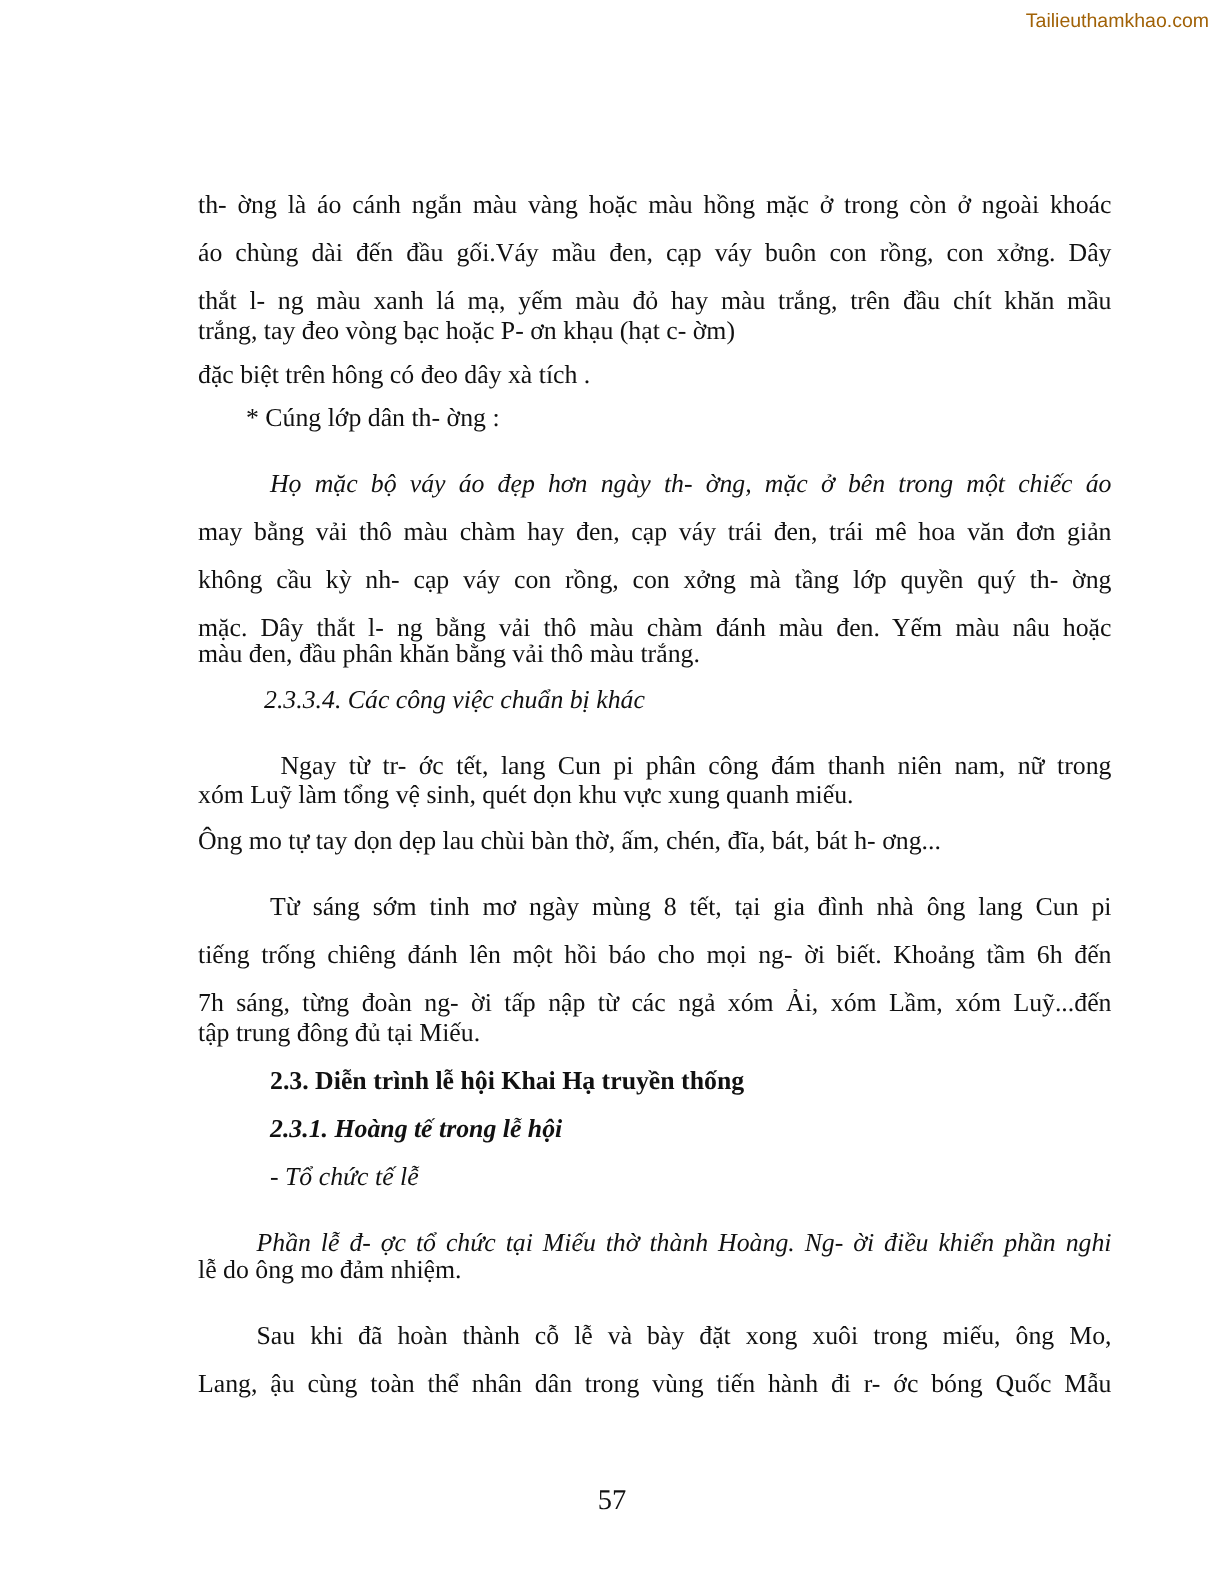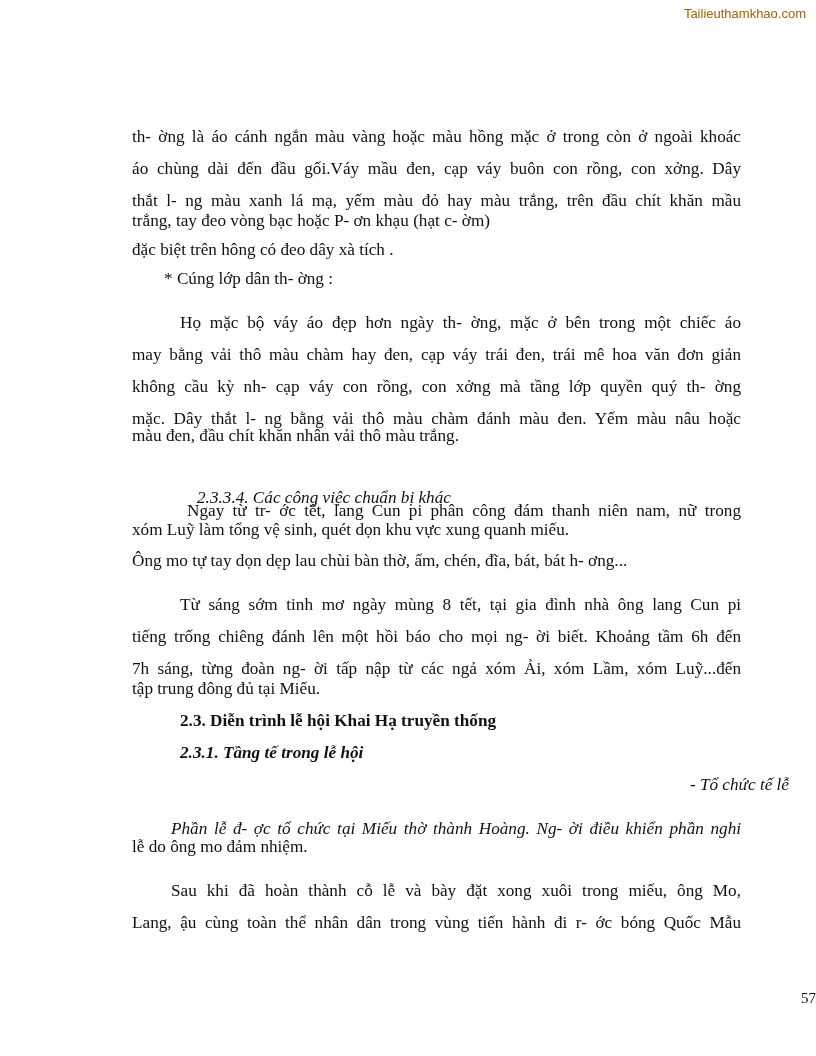--- a/index.html
+++ b/index.html
@@ -7,49 +7,49 @@
            font-family: "Liberation Serif", "DejaVu Serif", serif; color: #111; }
     .watermark { position: absolute; top: 6px; right: 10px; font-family: "Liberation Sans", "DejaVu Sans", sans-serif;
                  font-size: 13px; color: #a16207; letter-spacing: 0; }
     .line { position: absolute; left: 132px; width: 609px; font-size: 17.2px; line-height: 20px; white-space: nowrap; }
     .just { text-align: justify; text-align-last: justify; margin-top: 12px; }
     .ind1 { left: 164px; width: 577px; }
     .ind3 { left: 187px; width: 554px; }
     .ind4 { left: 180px; }
     .ital { font-style: italic; }
     .bold { font-weight: bold; }
-    .pagenum { position: absolute; top: 990px; left: 0; width: 100%; text-align: right; font-size: 15px; }
+    .pagenum { position: absolute; top: 990px; left: 0; width: 100%; text-align: center; font-size: 19px; }
   </style>
 </head>
 <body>
 
 <div class="watermark">Tailieuthamkhao.com</div>
 
 <div>
   <div class="line just" style="top:115px">th- ờng là áo cánh ngắn màu vàng hoặc màu hồng mặc ở trong còn ở ngoài khoác</div>
   <div class="line just" style="top:147px">áo chùng dài đến đầu gối.Váy mầu đen, cạp váy buôn con rồng, con xởng. Dây</div>
   <div class="line just" style="top:179px">thắt l- ng màu xanh lá mạ, yếm màu đỏ hay màu trắng, trên đầu chít khăn mầu</div>
   <div class="line" style="top:211px">trắng, tay đeo vòng bạc hoặc P- ơn khạu (hạt c- ờm)</div>
   <div class="line" style="top:240px">đặc biệt trên hông có đeo dây xà tích .</div>
   <div class="line ind1" style="top:269px">* Cúng lớp dân th- ờng :</div>
-  <div class="line just ind4" style="top:301px; width:561px;">Họ mặc bộ váy áo đẹp hơn ngày th- ờng, mặc ở bên trong một chiếc áo</div>
+  <div class="line just ind4" style="top:301px; width:561px;font-style:italic;">Họ mặc bộ váy áo đẹp hơn ngày th- ờng, mặc ở bên trong một chiếc áo</div>
   <div class="line just" style="top:333px">may bằng vải thô màu chàm hay đen, cạp váy trái đen, trái mê hoa văn đơn giản</div>
   <div class="line just" style="top:365px">không cầu kỳ nh-  cạp váy con rồng, con xởng mà tầng lớp quyền quý th- ờng</div>
   <div class="line just" style="top:397px">mặc. Dây thắt l- ng bằng vải thô màu chàm đánh màu đen. Yếm màu nâu hoặc</div>
-  <div class="line" style="top:426px">màu đen, đầu chít khăn nhân vải thô màu trắng.</div>
-  <div class="line ital" style="top:457px; left:197px;margin-top:31px;">2.3.3.4. Các công việc chuẩn bị khác</div>
+  <div class="line" style="top:426px">màu đen, đầu phân khăn bằng vải thô màu trắng.</div>
+  <div class="line ital" style="top:457px; left:176px;">2.3.3.4. Các công việc chuẩn bị khác</div>
   <div class="line just ind3" style="top:489px">Ngay từ tr- ớc tết, lang Cun pi phân công đám thanh niên nam, nữ trong</div>
   <div class="line" style="top:520px">xóm Luỹ làm tổng vệ sinh, quét dọn khu vực xung quanh miếu.</div>
   <div class="line" style="top:551px">Ông mo tự tay dọn dẹp lau chùi bàn thờ, ấm, chén, đĩa, bát, bát h- ơng...</div>
   <div class="line just ind4" style="top:583px; width:561px;">Từ sáng sớm tinh mơ ngày mùng 8 tết, tại gia đình nhà ông lang Cun pi</div>
   <div class="line just" style="top:615px">tiếng trống chiêng đánh lên một hồi báo cho mọi ng- ời biết. Khoảng tầm 6h đến</div>
   <div class="line just" style="top:647px">7h sáng, từng đoàn ng- ời tấp nập từ các ngả xóm Ải, xóm Lầm, xóm Luỹ...đến</div>
   <div class="line" style="top:679px">tập trung đông đủ tại Miếu.</div>
   <div class="line bold" style="top:711px; left:180px;">2.3. Diễn trình lễ hội  Khai Hạ truyền thống</div>
-  <div class="line bold ital" style="top:743px; left:180px;">2.3.1. Tầng tế trong lễ hội</div>
-  <div class="line ital" style="top:775px; left:180px;text-align:right;">- Tổ chức tế lễ</div>
+  <div class="line bold ital" style="top:743px; left:180px;">2.3.1. Hoàng tế trong lễ hội</div>
+  <div class="line ital" style="top:775px; left:180px;">- Tổ chức tế lễ</div>
   <div class="line just" style="top:807px; left:171px; width:570px;font-style:italic;">Phần lễ đ- ợc tổ chức tại Miếu thờ thành Hoàng. Ng- ời điều khiển phần nghi</div>
   <div class="line" style="top:837px">lễ do ông mo đảm nhiệm.</div>
   <div class="line just" style="top:869px; left:171px; width:570px;">Sau khi đã hoàn thành cỗ lễ và bày đặt xong xuôi trong miếu, ông Mo,</div>
   <div class="line just" style="top:901px">Lang, ậu cùng toàn thể nhân dân trong vùng tiến hành đi r- ớc bóng Quốc Mẫu</div>
 </div>
 
 <div class="pagenum">57</div>
 
 </body></html>

